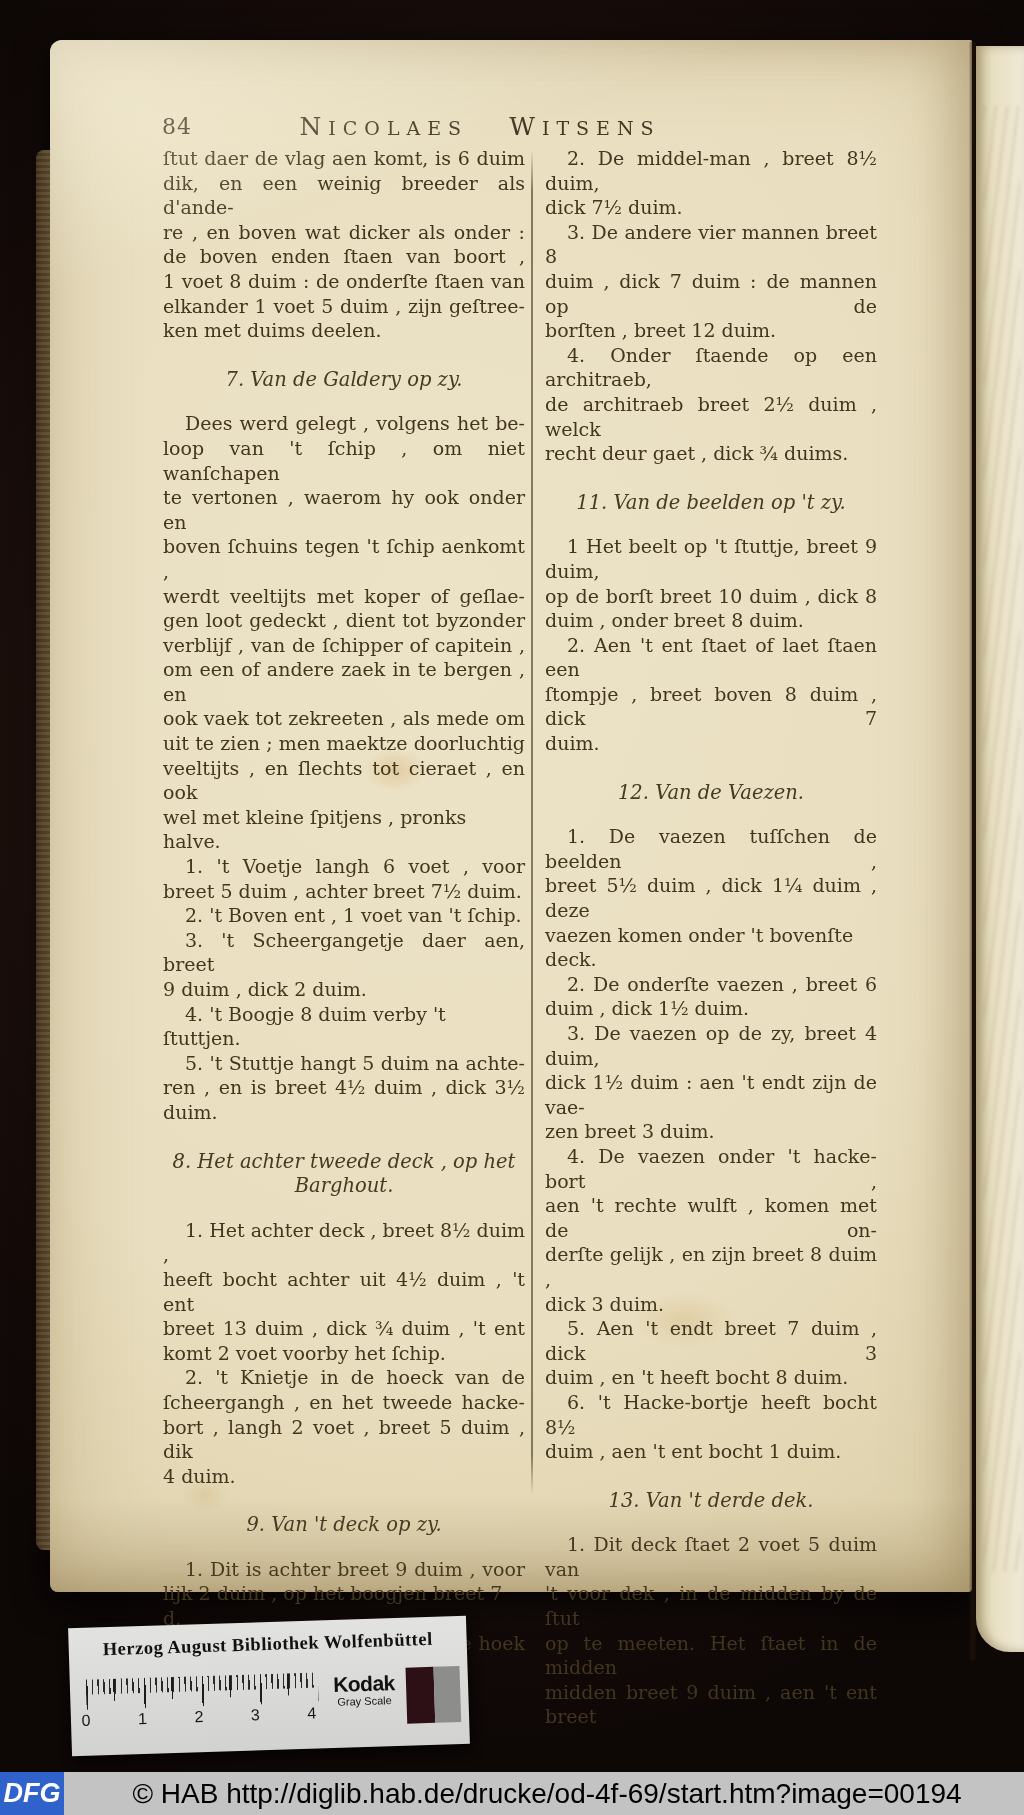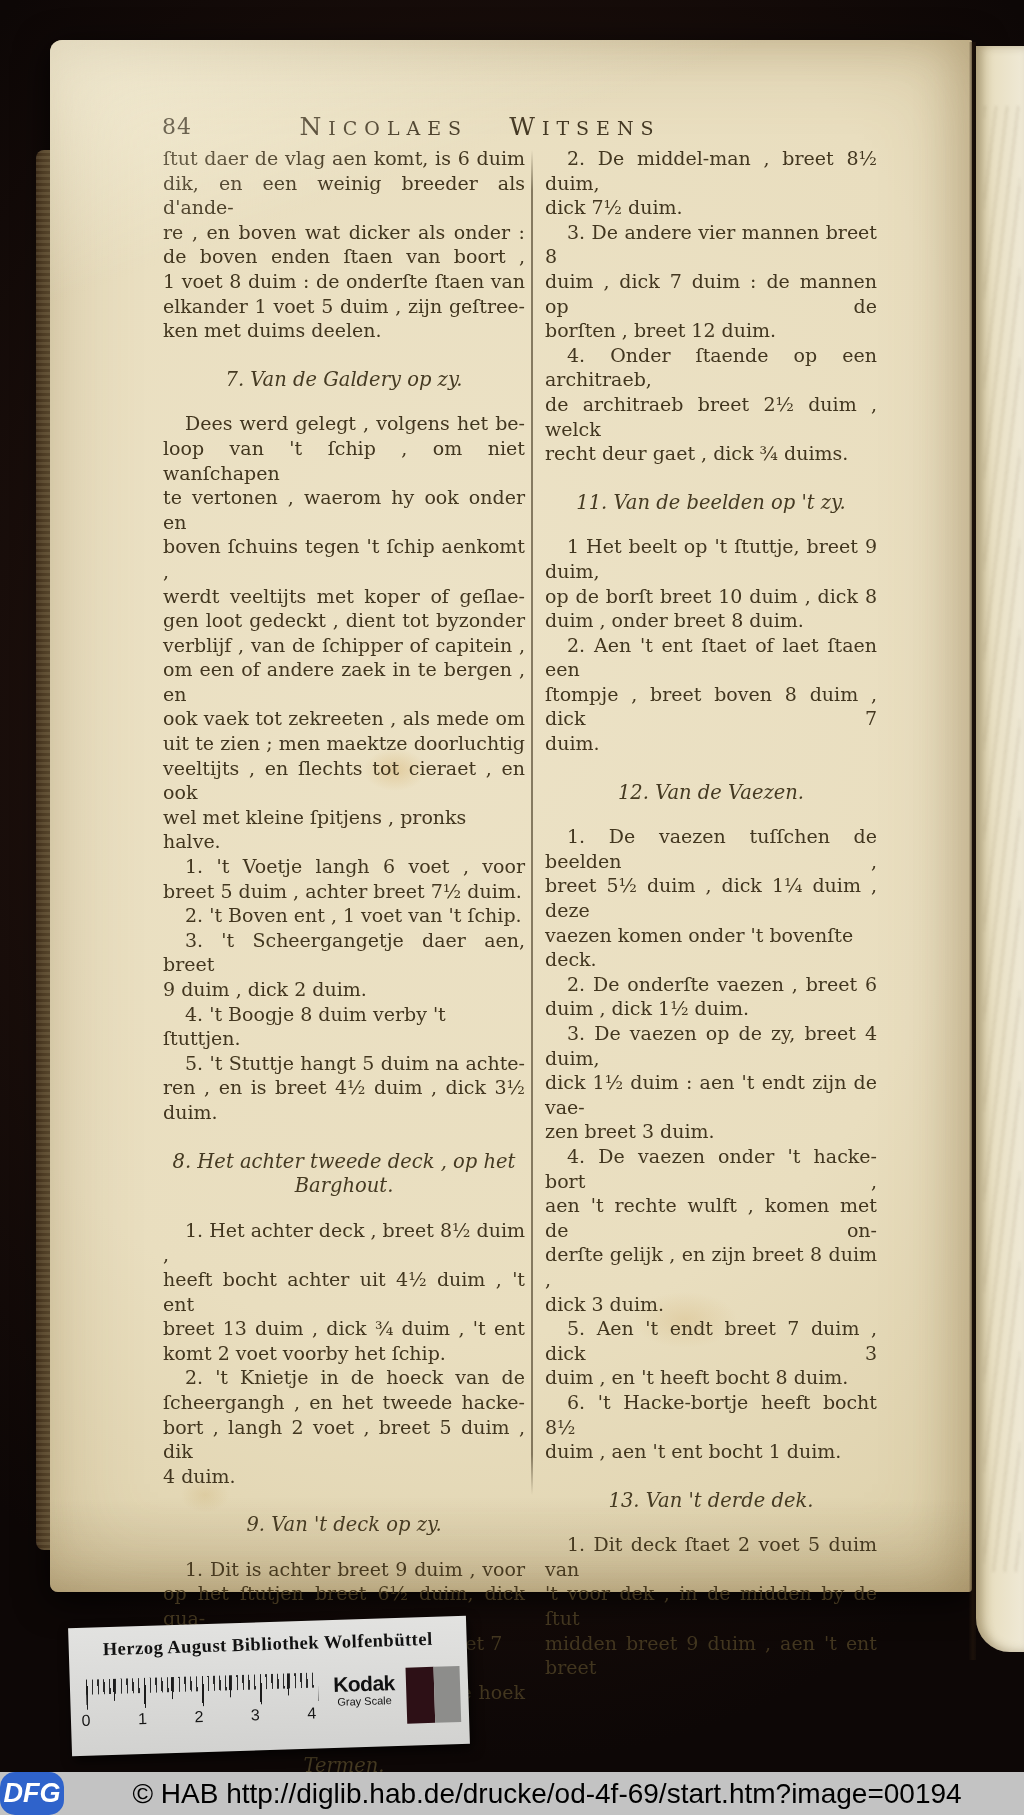--- a/index.html
+++ b/index.html
@@ -114,21 +114,21 @@
   .patch.gray{left:364px;width:26px;background:#8d8d8b;}
 
   
   .footer{
     position:absolute;left:0;top:1772px;width:1024px;height:43px;background:#c3c3c3;
   }
   .dfg{
     position:absolute;left:0;top:0;width:64px;height:43px;background:#2f63cb;
     display:flex;align-items:center;justify-content:center;
     font-family:"Liberation Sans", sans-serif;font-weight:bold;font-style:italic;
-    color:#fff;font-size:27px;letter-spacing:0;border-radius:15px;
+    color:#fff;font-size:27px;letter-spacing:0;
   }
   .url{
     position:absolute;left:70px;right:0;top:0;height:43px;
     display:flex;align-items:center;justify-content:center;
     font-family:"Liberation Sans", sans-serif;font-size:28px;color:#000000;white-space:nowrap;
   }
 </style>
 </head>
 <body>
 
@@ -189,21 +189,20 @@
           <div class="ln j">breet 13 duim , dick ¾ duim , 't ent</div>
           <div class="ln">komt 2 voet voorby het ſchip.</div>
           <div class="ln j ind">2. 't Knietje in de hoeck van de</div>
           <div class="ln j">ſcheergangh , en het tweede hacke-</div>
           <div class="ln j">bort , langh 2 voet , breet 5 duim , dik</div>
           <div class="ln">4 duim.</div>
           <div class="hd">
             <div>9. Van 't deck op zy.</div>
           </div>
           <div class="ln j ind">1. Dit is achter breet 9 duim , voor</div>
-          <div class="ln j">op het ſtutjen breet 6½ duim, dick qua-</div>
           <div class="ln">lijk 2 duim , op het boogjen breet 7 d.</div>
           <div class="ln j ind">2. Achter met een ſpringende hoek</div>
           <div class="ln">in en uit.</div>
           <div class="hd">
             <div>Termen.</div>
           </div>
         </div>
       <div class="col col-right">
           <div class="ln j ind">2. De middel-man , breet 8½ duim,</div>
           <div class="ln">dick 7½ duim.</div>
@@ -239,20 +238,21 @@
           <div class="ln">dick 3 duim.</div>
           <div class="ln j ind">5. Aen 't endt breet 7 duim , dick 3</div>
           <div class="ln">duim , en 't heeft bocht 8 duim.</div>
           <div class="ln j ind">6. 't Hacke-bortje heeft bocht 8½</div>
           <div class="ln">duim , aen 't ent bocht 1 duim.</div>
           <div class="hd">
             <div>13. Van 't derde dek.</div>
           </div>
           <div class="ln j ind">1. Dit deck ſtaet 2 voet 5 duim van</div>
           <div class="ln j">'t voor dek , in de midden by de ſtut</div>
+          <div class="ln j">op te meeten.  Het ſtaet in de midden</div>
           <div class="ln j">midden breet 9 duim , aen 't ent breet</div>
         </div>
     </div>
   </div>
 
   <div class="gutter"></div>
   <div class="next-page">
     <div class="ghost"></div>
   </div>
 

